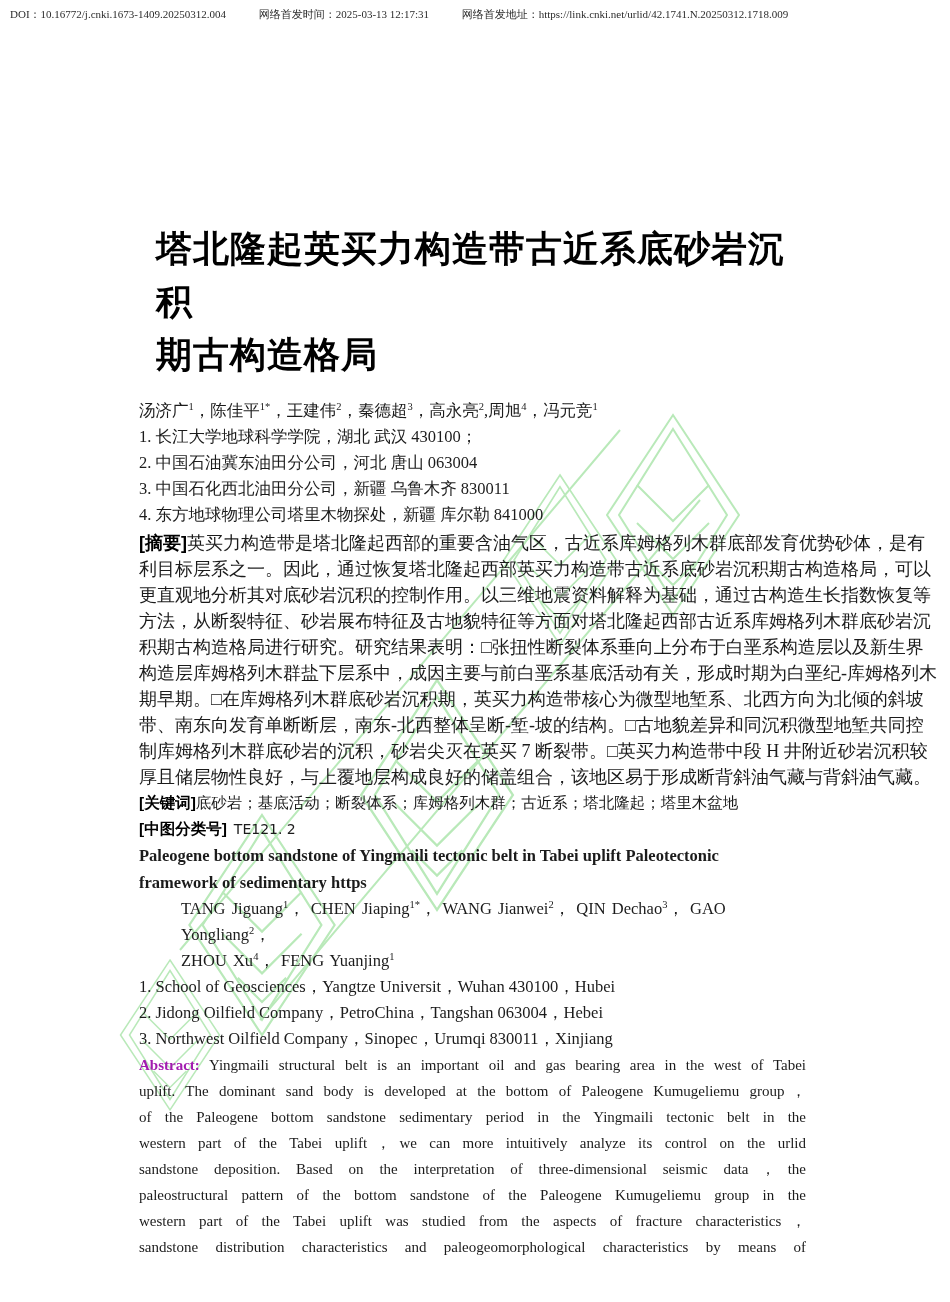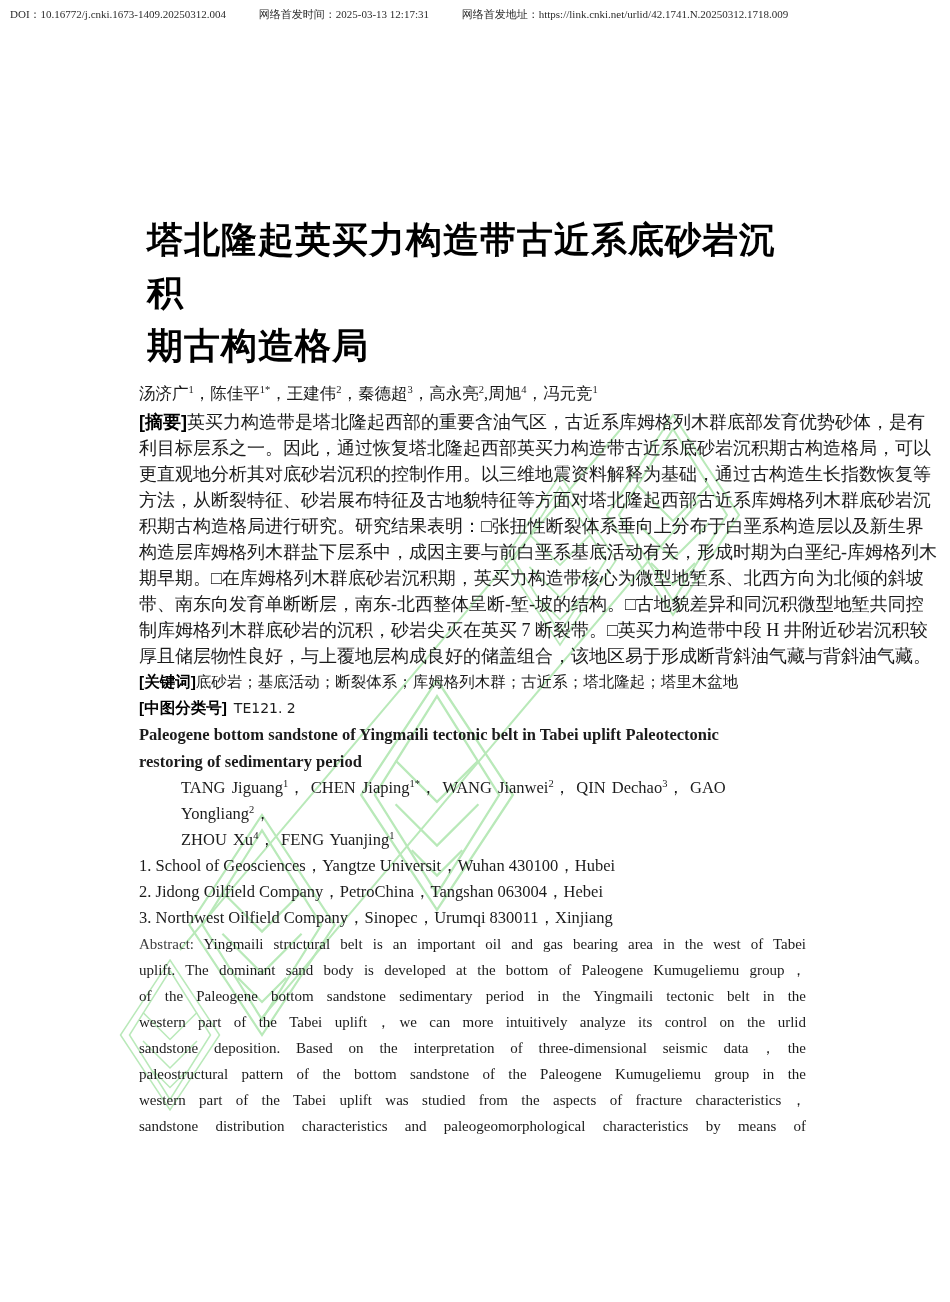--- a/index.html
+++ b/index.html
@@ -9,41 +9,41 @@
   }
   
   .header{position:absolute;left:10px;top:7px;font-size:11px;color:#2b2b2b;white-space:nowrap;}
   .header span{margin-right:30px;}
   
   .watermark{position:absolute;left:0;top:0;pointer-events:none;}
   .watermark path, .watermark use{stroke:#b9e9b9;fill:none;stroke-width:2;}
   
   .content{position:absolute;left:139px;top:205px;width:667px;}
   .title-cn{
-    margin:8px;font-family:"Liberation Sans","DejaVu Sans",sans-serif;
+    margin:17px;font-family:"Liberation Sans","DejaVu Sans",sans-serif;
     font-weight:700;font-size:36px;line-height:53px;color:#000;letter-spacing:1px;
   }
   .authors-cn{margin-top:9px;font-size:16.5px;line-height:26px;}
   sup{font-size:10.5px;line-height:0;vertical-align:super;}
   .affils-cn .aff-line,.affils-en .aff-line{font-size:16.5px;line-height:26px;}
   .abs-cn{margin-top:2px;}
   .jline{
     font-size:18px;line-height:26px;white-space:nowrap;
     text-align:justify;text-align-last:justify;
   }
   .lbl-cn{font-family:"Liberation Sans","DejaVu Sans",sans-serif;font-weight:700;color:#000;}
   .kw-line,.clc-line{font-size:15.5px;line-height:26px;white-space:nowrap;}
   .clc-val{font-family:"DejaVu Sans","Liberation Sans",sans-serif;font-size:14px;margin-left:7px;}
   .title-en{font-weight:700;font-size:16.5px;line-height:27px;}
   .authors-en .auth-line{font-size:16.5px;line-height:26px;word-spacing:2px;margin-left:42px;}
   .jline-en{
     font-size:15px;line-height:26px;white-space:nowrap;
     text-align:justify;text-align-last:justify;
   }
-  .lbl-en{font-weight:400;color:#404040;}
+  .lbl-en{font-weight:700;color:#a21caf;}
 </style>
 </head>
 <body>
 
 <div class="page">
 
   <svg class="watermark" width="950" height="1302" viewBox="0 0 950 1302" aria-hidden="true">
     <defs>
       <g id="wm-motif">
         <path d="M0,-100 L66,0 L0,100 L-66,0 Z"></path>
@@ -70,41 +70,47 @@
 
   <div class="content">
 
     <h1 class="title-cn">
       <div>塔北隆起英买力构造带古近系底砂岩沉积</div>
       <div>期古构造格局</div>
     </h1>
 
     <div class="authors-cn"><span>汤济广</span><sup>1</sup><span>，</span><span>陈佳平</span><sup>1*</sup><span>，</span><span>王建伟</span><sup>2</sup><span>，</span><span>秦德超</span><sup>3</sup><span>，</span><span>高永亮</span><sup>2</sup><span>,</span><span>周旭</span><sup>4</sup><span>，</span><span>冯元竞</span><sup>1</sup></div>
 
+    <div class="affils-cn">
+      <div class="aff-line">1. 长江大学地球科学学院，湖北 武汉 430100；</div>
+      <div class="aff-line">2. 中国石油冀东油田分公司，河北 唐山 063004</div>
+      <div class="aff-line">3. 中国石化西北油田分公司，新疆 乌鲁木齐 830011</div>
+      <div class="aff-line">4. 东方地球物理公司塔里木物探处，新疆 库尔勒 841000</div>
+    </div>
 
     <div class="abs-cn">
       <div class="jline"><b class="lbl-cn">[摘要]</b><span>英买力构造带是塔北隆起西部的重要含油气区，古近系库姆格列木群底部发育优势砂体，是有</span></div>
       <div class="jline">利目标层系之一。因此，通过恢复塔北隆起西部英买力构造带古近系底砂岩沉积期古构造格局，可以</div>
       <div class="jline">更直观地分析其对底砂岩沉积的控制作用。以三维地震资料解释为基础，通过古构造生长指数恢复等</div>
       <div class="jline">方法，从断裂特征、砂岩展布特征及古地貌特征等方面对塔北隆起西部古近系库姆格列木群底砂岩沉</div>
       <div class="jline">积期古构造格局进行研究。研究结果表明：□张扭性断裂体系垂向上分布于白垩系构造层以及新生界</div>
       <div class="jline">构造层库姆格列木群盐下层系中，成因主要与前白垩系基底活动有关，形成时期为白垩纪-库姆格列木</div>
       <div class="jline">期早期。□在库姆格列木群底砂岩沉积期，英买力构造带核心为微型地堑系、北西方向为北倾的斜坡</div>
       <div class="jline">带、南东向发育单断断层，南东-北西整体呈断-堑-坡的结构。□古地貌差异和同沉积微型地堑共同控</div>
       <div class="jline">制库姆格列木群底砂岩的沉积，砂岩尖灭在英买 7 断裂带。□英买力构造带中段 H 井附近砂岩沉积较</div>
       <div class="jline">厚且储层物性良好，与上覆地层构成良好的储盖组合，该地区易于形成断背斜油气藏与背斜油气藏。</div>
     </div>
 
     <div class="kw-line"><b class="lbl-cn">[关键词]</b><span>底砂岩；基底活动；断裂体系；库姆格列木群；古近系；塔北隆起；塔里木盆地</span></div>
 
     <div class="clc-line"><b class="lbl-cn">[中图分类号]</b><span class="clc-val">TE121. 2</span></div>
 
     <div class="title-en">
       <div>Paleogene bottom sandstone of Yingmaili tectonic belt in Tabei uplift Paleotectonic</div>
-      <div>restoring of sedimentary period</div>
+      <div>framework of sedimentary https</div>
     </div>
 
     <div class="authors-en">
       <div class="auth-line"><span>TANG Jiguang</span><sup>1</sup><span>， </span><span>CHEN Jiaping</span><sup>1*</sup><span>， </span><span>WANG Jianwei</span><sup>2</sup><span>， </span><span>QIN Dechao</span><sup>3</sup><span>， </span><span>GAO Yongliang</span><sup>2</sup><span>，</span></div>
       <div class="auth-line"><span>ZHOU Xu</span><sup>4</sup><span>， </span><span>FENG Yuanjing</span><sup>1</sup></div>
     </div>
 
     <div class="affils-en">
       <div class="aff-line">1. School of Geosciences，Yangtze Universit，Wuhan 430100，Hubei</div>
       <div class="aff-line">2. Jidong Oilfield Company，PetroChina，Tangshan 063004，Hebei</div>

